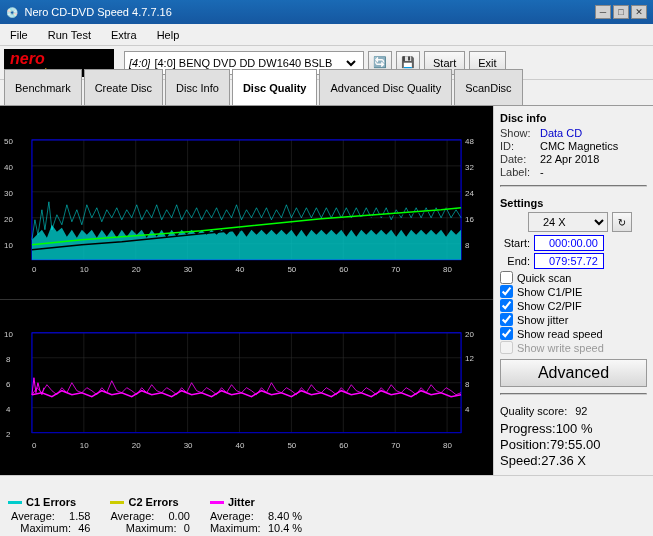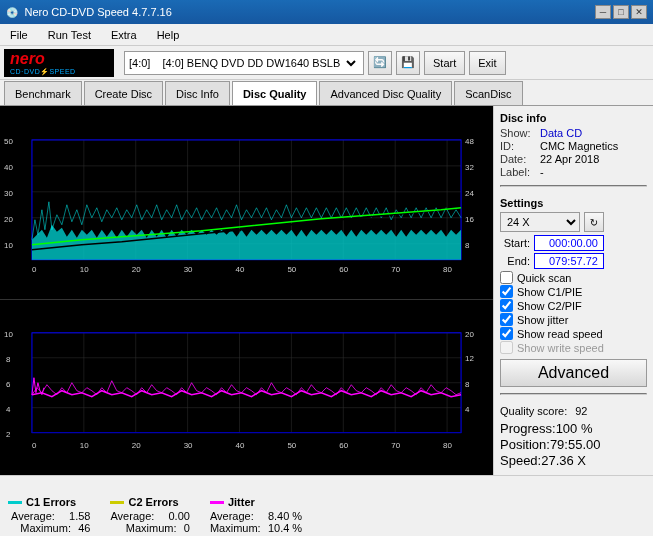--- a/index.html
+++ b/index.html
@@ -56,39 +56,39 @@
     }
     
     
     .tabs {
       display: flex; align-items: flex-end; padding: 4px 4px 0; background: #f0f0f0;
       border-bottom: 1px solid #999; height: 26px;
     }
     .tab {
       padding: 3px 10px; border: 1px solid #999; border-bottom: none;
       background: #e0e0e0; cursor: pointer; font-size: 11px; margin-right: 2px;
-      height: 24px; display: flex; align-items: center;
+      height: 36px; display: flex; align-items: center;
     }
     .tab.active { background: white; font-weight: 600; }
     
     
     .side-panel {
       width: 160px; background: #f0f0f0; padding: 6px; border-left: 1px solid #ccc;
       display: flex; flex-direction: column; gap: 4px;
     }
     
     .section-title { font-weight: bold; font-size: 11px; margin-bottom: 3px; }
     .info-row { display: flex; gap: 4px; font-size: 11px; margin-bottom: 1px; }
     .info-label { color: #333; min-width: 36px; }
     .info-value { color: #000; font-weight: 500; }
     .info-value.blue { color: #0000cc; }
     
     .settings-section { margin-top: 4px; }
     .speed-select {
-      width: 80px; border: 1px solid #999; padding: 1px 2px; font-size: 11px; height: 20px;
+      width: 80px; border: 1px solid #999; padding: 1px 10px; font-size: 11px; height: 20px; margin-left: 28px;
     }
     .speed-row { display: flex; align-items: center; gap: 4px; margin-bottom: 3px; }
     
     .time-row { display: flex; align-items: center; gap: 4px; margin-bottom: 2px; text-align: right; }
     .time-label { min-width: 30px; font-size: 11px; }
     .time-value {
       border: 1px solid #0000ff; background: white; padding: 1px 14px;
       font-size: 11px; width: 70px; color: #0000ff;
     }
     
@@ -143,21 +143,21 @@
 </div>
 
 <div class="toolbar">
   <div class="logo-area">
     <div>
       <div class="logo-text">nero</div>
       <div class="logo-sub">CD·DVD⚡SPEED</div>
     </div>
   </div>
   <div class="drive-select">
-    <span style="margin-right:8px;">[4:0]</span>
+    <span style="margin-right:0;font-style:italic;">[4:0]</span>
     <select>
       <option>[4:0] BENQ DVD DD DW1640 BSLB</option>
     </select>
   </div>
   <div class="toolbar-icon-btn" title="Refresh">
     <span>🔄</span>
   </div>
   <div class="toolbar-icon-btn" title="Save">
     <span>💾</span>
   </div>

